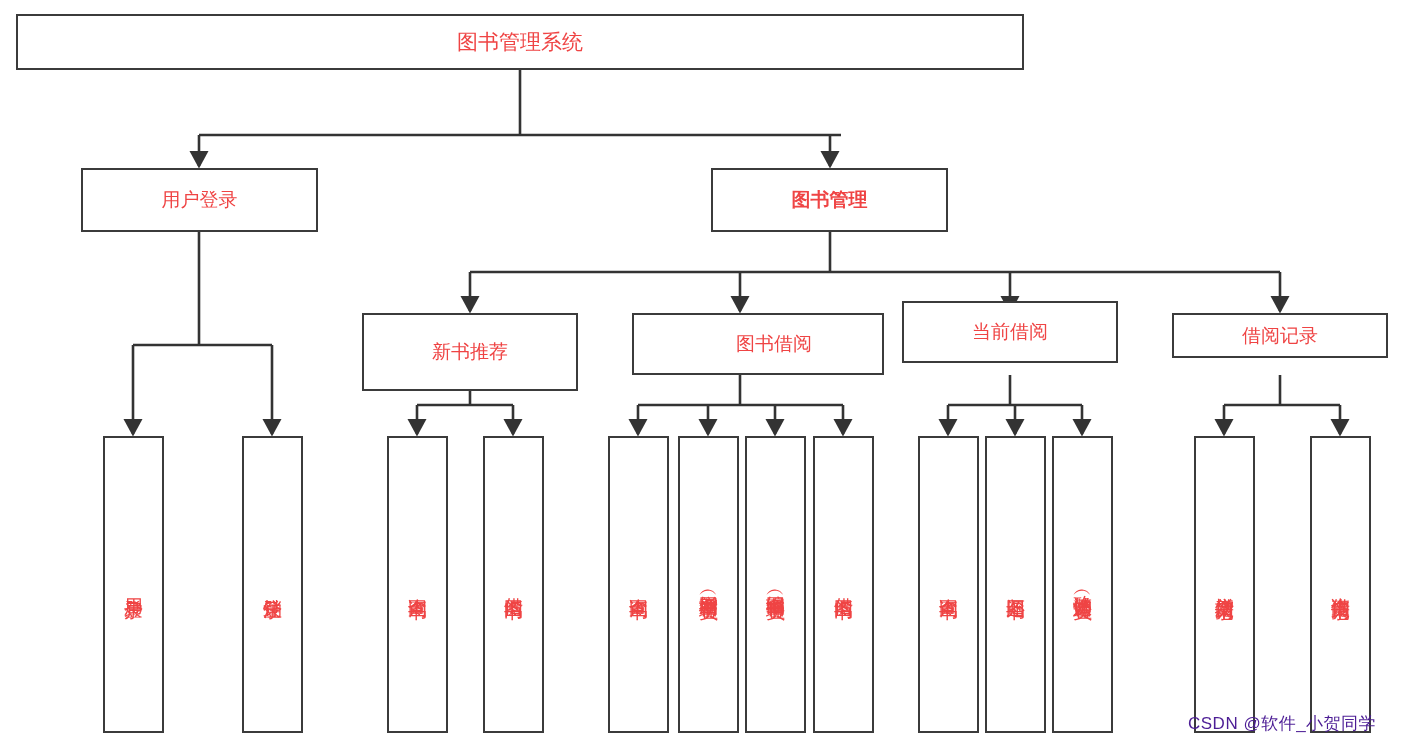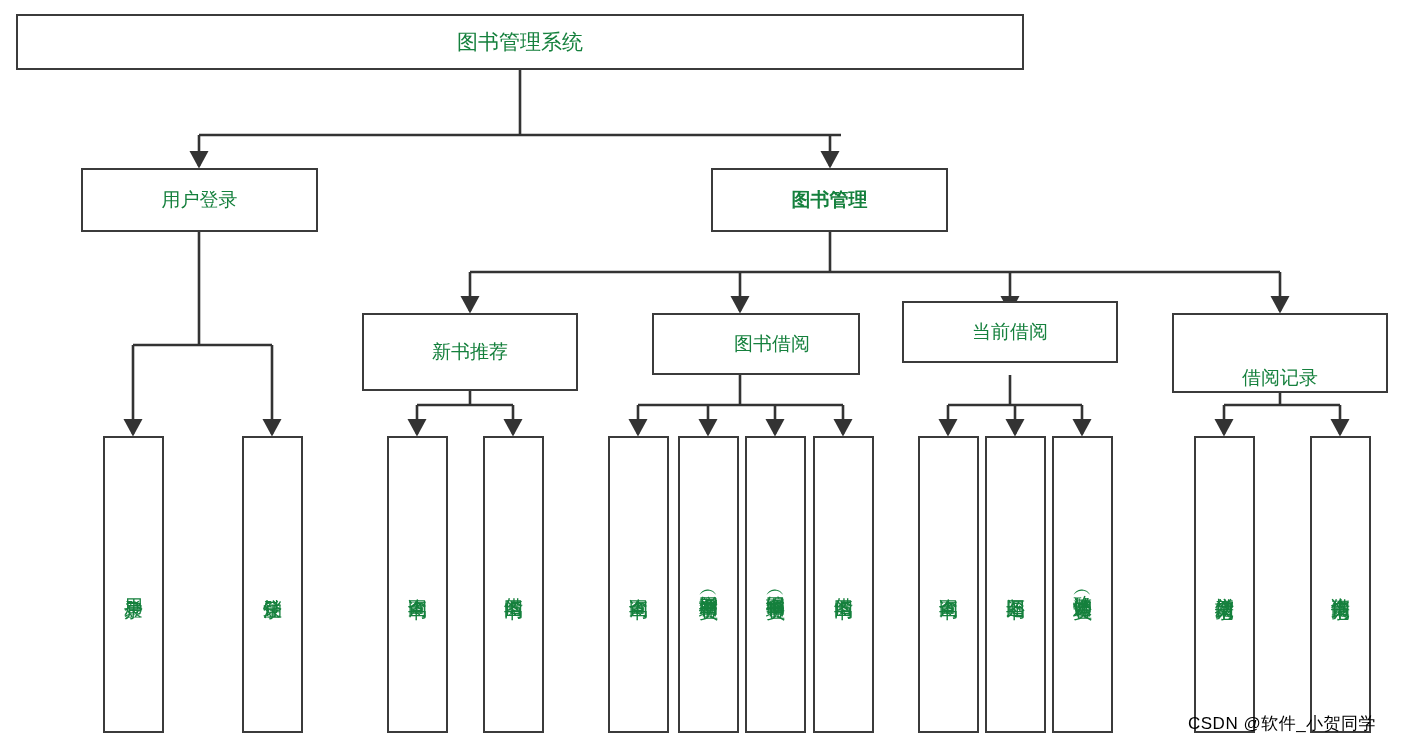--- a/index.html
+++ b/index.html
@@ -3,36 +3,36 @@
 <meta charset="utf-8">
 <style>
   html,body{margin:0;padding:0;background:#ffffff;}
   body{width:1405px;height:747px;overflow:hidden;
        font-family:"Liberation Sans","DejaVu Sans",sans-serif;}
   #stage{position:relative;width:1405px;height:747px;background:#fff;}
   svg#wires{position:absolute;left:0;top:0;width:1405px;height:747px;}
 
   .node{position:absolute;box-sizing:border-box;background:#ffffff;
         border:2px solid #3b3b3b;display:flex;align-items:center;
-        justify-content:center;color:#15803d;}
+        justify-content:center;color:#ef4444;}
   .node.root{font-size:21px;}
   .node.lvl1{font-size:19px;}
   .node.lvl2{font-size:19px;}
   .node.leaf{font-size:19px;}
 
   .leaf-label{
     writing-mode:vertical-rl;
     text-orientation:upright;
     line-height:1.06;
     letter-spacing:1px;
     white-space:nowrap;
     text-align:center;
   }
   .watermark{position:absolute;left:1188px;top:712px;font-size:17px;
-             color:#000000;letter-spacing:.5px;white-space:nowrap;}
+             color:#4c1d95;letter-spacing:.5px;white-space:nowrap;}
 </style>
 </head>
 <body>
 
 <div id="stage">
 
   <svg id="wires" viewBox="0 0 1405 747" xmlns="http://www.w3.org/2000/svg">
     <defs>
       <marker id="arrow" viewBox="0 0 12 12" refX="9.5" refY="6" markerWidth="7.5" markerHeight="7.5" orient="auto-start-reverse">
         <path d="M0,0 L11,6 L0,12 z" fill="#333333"></path>
@@ -89,27 +89,27 @@
   <div class="node lvl1" style="left:81px;top:168px;width:237px;height:64px;">
     <span>用户登录</span>
   </div>
   <div class="node lvl1" style="left:711px;top:168px;width:237px;height:64px;font-weight:bold;">
     <span>图书管理</span>
   </div>
 
   <div class="node lvl2" style="left:362px;top:313px;width:216px;height:78px;">
     <span>新书推荐</span>
   </div>
-  <div class="node lvl2" style="left:652px;top:313px;width:208px;height:62px;padding-left:32px;">
+  <div class="node lvl2" style="left:632px;top:313px;width:252px;height:62px;padding-left:32px;">
     <span>图书借阅</span>
   </div>
   <div class="node lvl2" style="left:902px;top:301px;width:216px;height:62px;">
     <span>当前借阅</span>
   </div>
-  <div class="node lvl2" style="left:1172px;top:313px;width:216px;height:80px;align-items:flex-end;">
+  <div class="node lvl2" style="left:1172px;top:313px;width:216px;height:45px;">
     <span>借阅记录</span>
   </div>
 
   <div class="node leaf" style="left:103px;top:436px;width:61px;height:297px;">
     <span class="leaf-label">用户登录</span>
   </div>
   <div class="node leaf" style="left:242px;top:436px;width:61px;height:297px;">
     <span class="leaf-label">注销登录</span>
   </div>
 

